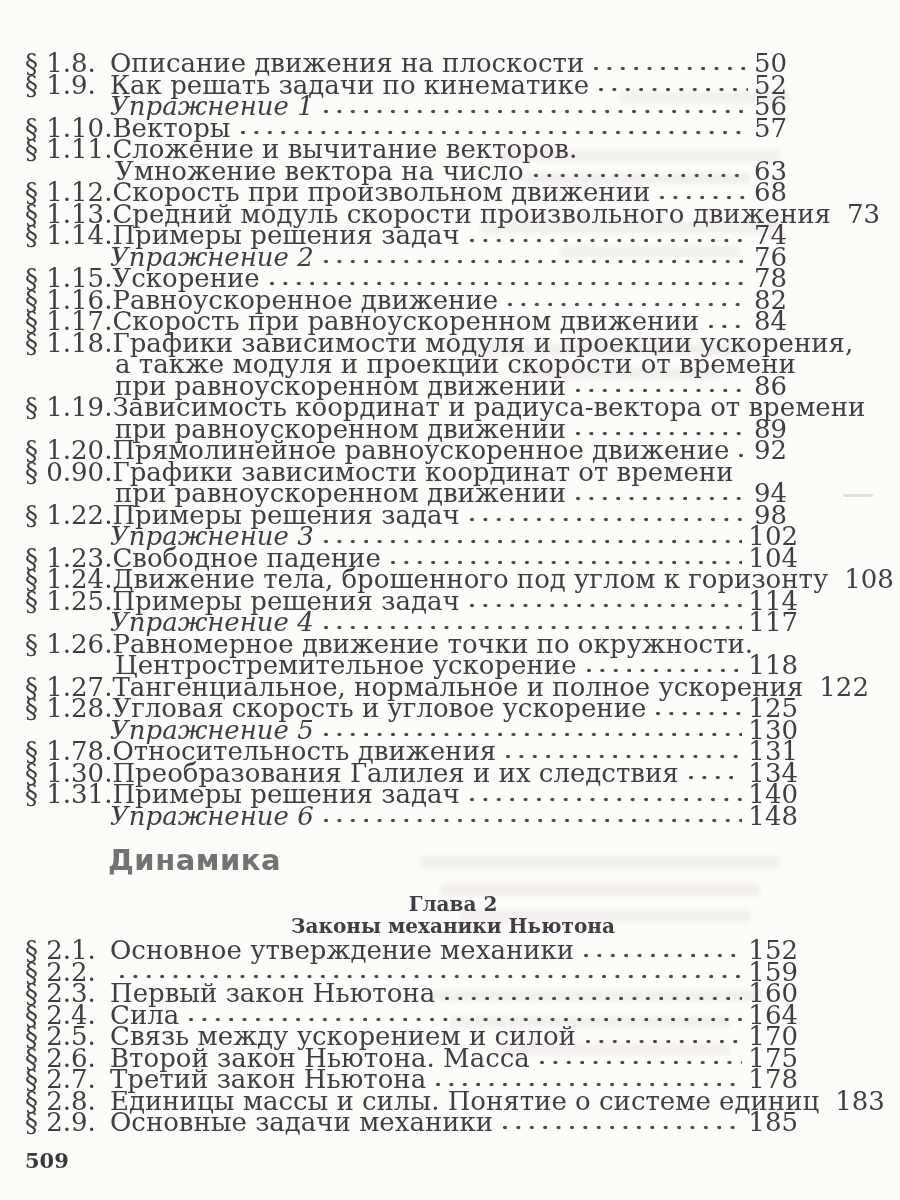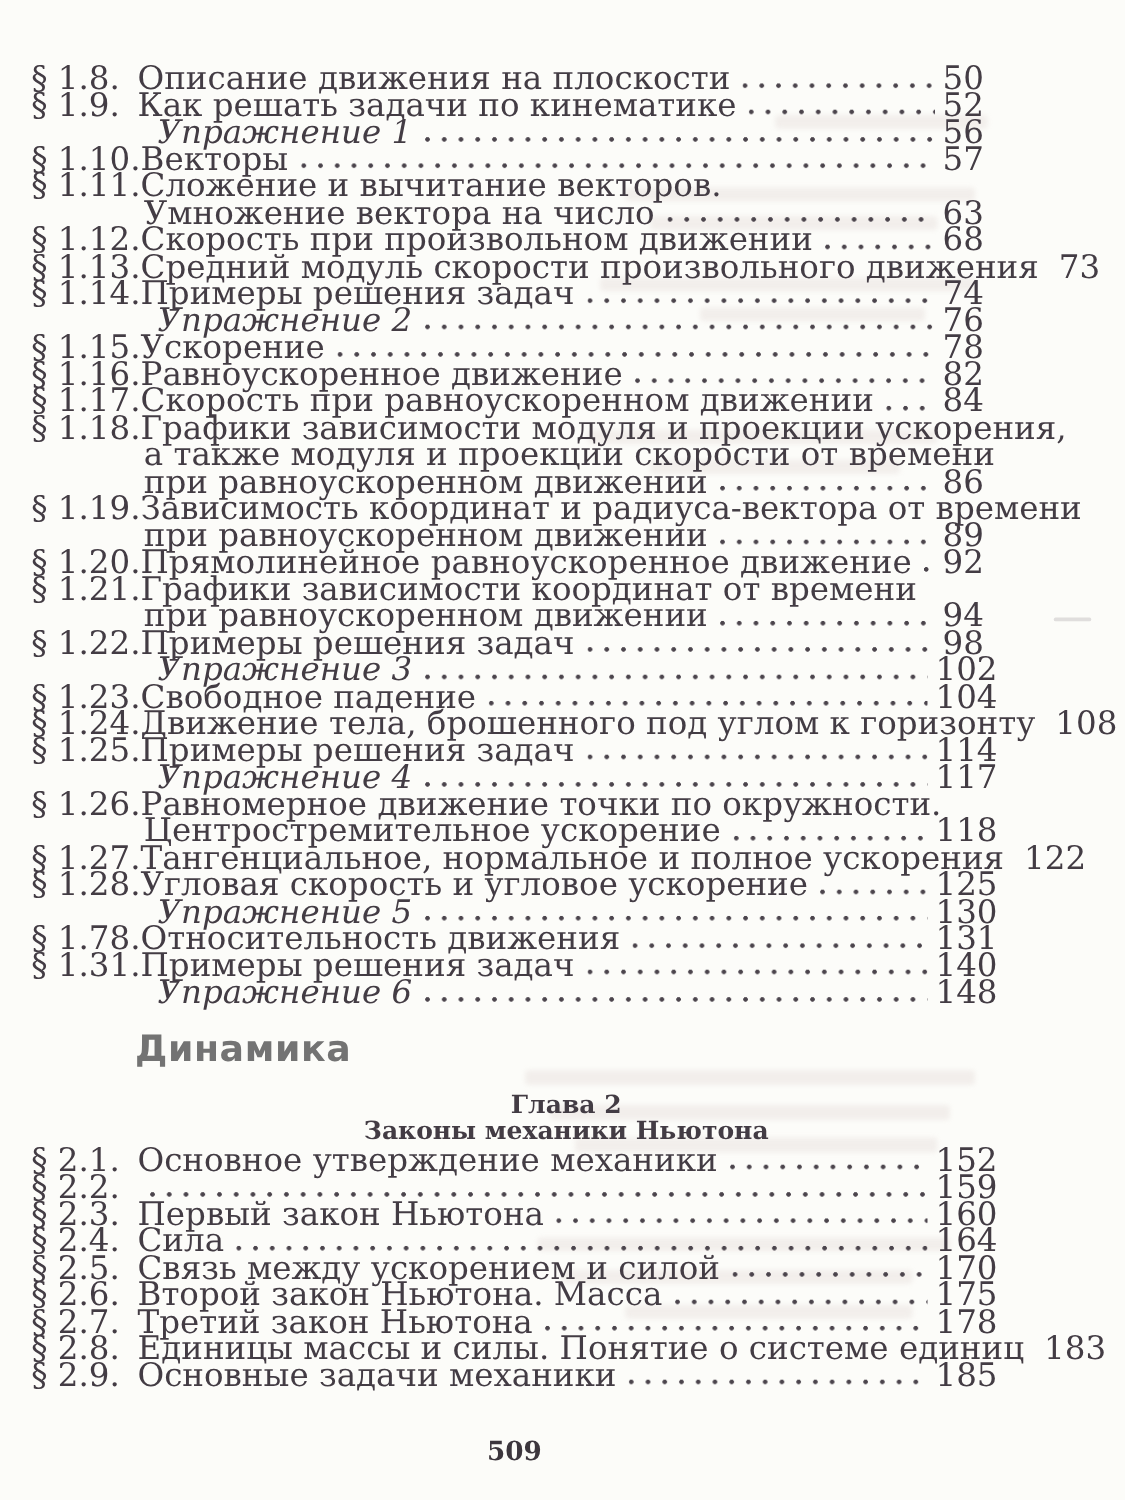--- a/index.html
+++ b/index.html
@@ -13,21 +13,21 @@
   }
   #toc { position:absolute; left:25px; top:53px; width:773px; }
   .row {
     display:flex; align-items:baseline;
     height:21.5px; line-height:21.5px;
     font-size:26px; white-space:nowrap;
   }
   .lbl { flex:0 0 85px; }
   .txt { flex:0 0 auto; }
   .cont .txt { padding-left:5px; }
-  .it .txt { font-style:italic;margin-left:16px; }
+  .it .txt { font-style:italic; }
   .leader {
     flex:1 1 auto; min-width:0;
     align-self:stretch;
     margin:0 6px 0 10px;
     background-image:radial-gradient(circle at 2px 2.5px, #4b444c 1.55px, rgba(0,0,0,0) 2.1px);
     background-size:13.4px 6px;
     background-repeat:repeat-x;
     background-position:left calc(100% - 3px);
   }
   .pg { flex:0 0 auto; min-width:44px; text-align:left; }
@@ -37,21 +37,21 @@
     font-family:"DejaVu Sans", sans-serif;
     font-weight:bold;
     font-size:29px; line-height:33px;
     color:#737373; letter-spacing:0.5px;
   }
   .chapter { margin:8px 0 3px 83px; font-weight:bold; font-size:20px;text-align:center; }
   .chapter div { line-height:21.5px; }
 
   #folio {
     position:absolute; top:1148px; left:25px; width:773px;
-    text-align:center; font-weight:bold; font-size:21px; color:#3c363d;
+    text-align:left; font-weight:bold; font-size:21px; color:#3c363d;
   }
 
   
   .ghost {
     position:absolute; background:#e5dcd9; opacity:.42;
     filter:blur(2px); border-radius:3px; pointer-events:none;
   }
   .g1  { left:620px; top:92px;   width:170px; height:11px; }
   .g2  { left:500px; top:150px;  width:280px; height:11px; }
   .g3  { left:520px; top:173px;  width:230px; height:11px; }
@@ -187,21 +187,21 @@
         <span class="leader"></span>
         <span class="pg">89</span>
       </div>
       <div class="row">
         <span class="lbl">§ 1.20.</span>
         <span class="txt">Прямолинейное равноускоренное движение</span>
         <span class="leader"></span>
         <span class="pg">92</span>
       </div>
       <div class="row">
-        <span class="lbl">§ 1.21.</span>
+        <span class="lbl">§ 0.90.</span>
         <span class="txt">Графики зависимости координат от времени</span>
       </div>
       <div class="row cont">
         <span class="lbl"></span>
         <span class="txt">при равноускоренном движении</span>
         <span class="leader"></span>
         <span class="pg">94</span>
       </div>
       <div class="row">
         <span class="lbl">§ 1.22.</span>
@@ -265,20 +265,26 @@
         <span class="lbl"></span>
         <span class="txt">Упражнение 5</span>
         <span class="leader"></span>
         <span class="pg">130</span>
       </div>
       <div class="row">
         <span class="lbl">§ 1.78.</span>
         <span class="txt">Относительность движения</span>
         <span class="leader"></span>
         <span class="pg">131</span>
+      </div>
+      <div class="row">
+        <span class="lbl">§ 1.30.</span>
+        <span class="txt">Преобразования Галилея и их следствия</span>
+        <span class="leader"></span>
+        <span class="pg">134</span>
       </div>
       <div class="row">
         <span class="lbl">§ 1.31.</span>
         <span class="txt">Примеры решения задач</span>
         <span class="leader"></span>
         <span class="pg">140</span>
       </div>
       <div class="row it">
         <span class="lbl"></span>
         <span class="txt">Упражнение 6</span>

